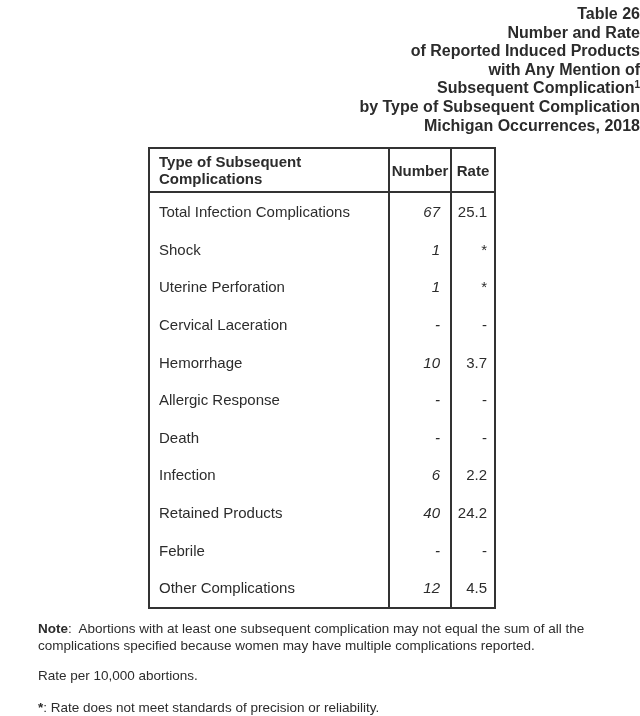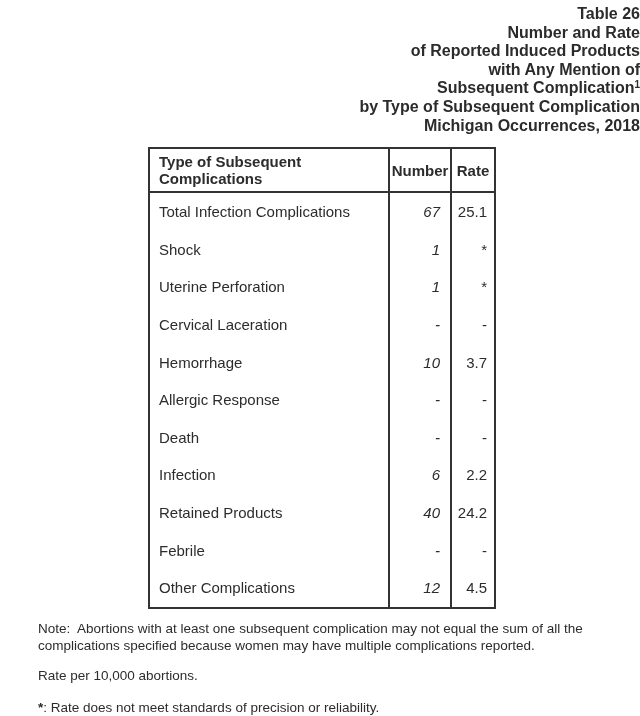--- a/index.html
+++ b/index.html
@@ -75,21 +75,21 @@
   .notes {
     position: absolute;
     left: 38px;
     top: 620px;
     width: 594px;
     font-size: 13.5px;
     line-height: 17px;
     color: #2c2c2c;
   }
   .notes p { margin: 0; }
-  .note-main .note-label { font-weight: normal; }
+  .note-main .note-label { font-weight: bold; }
   .note-main .note-body { white-space: pre-wrap; }
   .note-rate { margin-top: 13px !important; }
   .note-asterisk { margin-top: 15px !important; }
   .note-asterisk .star { font-weight: bold; }
 </style>
 </head>
 <body>
 
 <div class="title-block">
 

